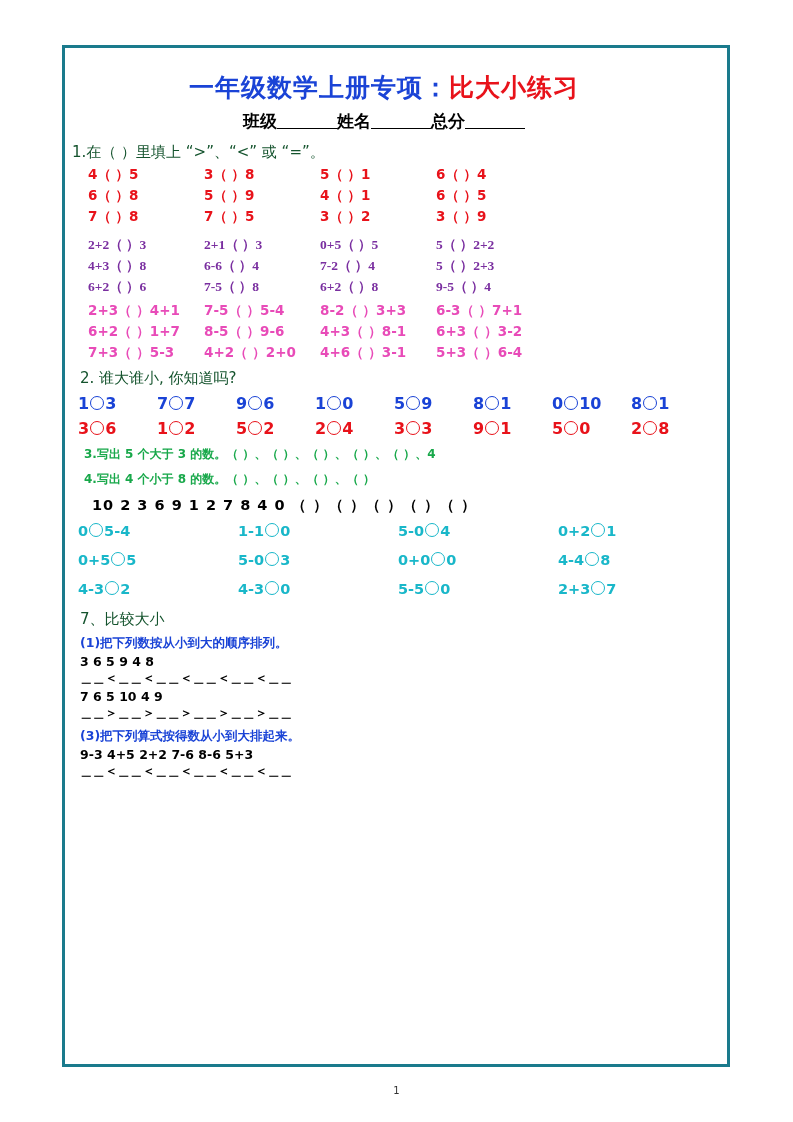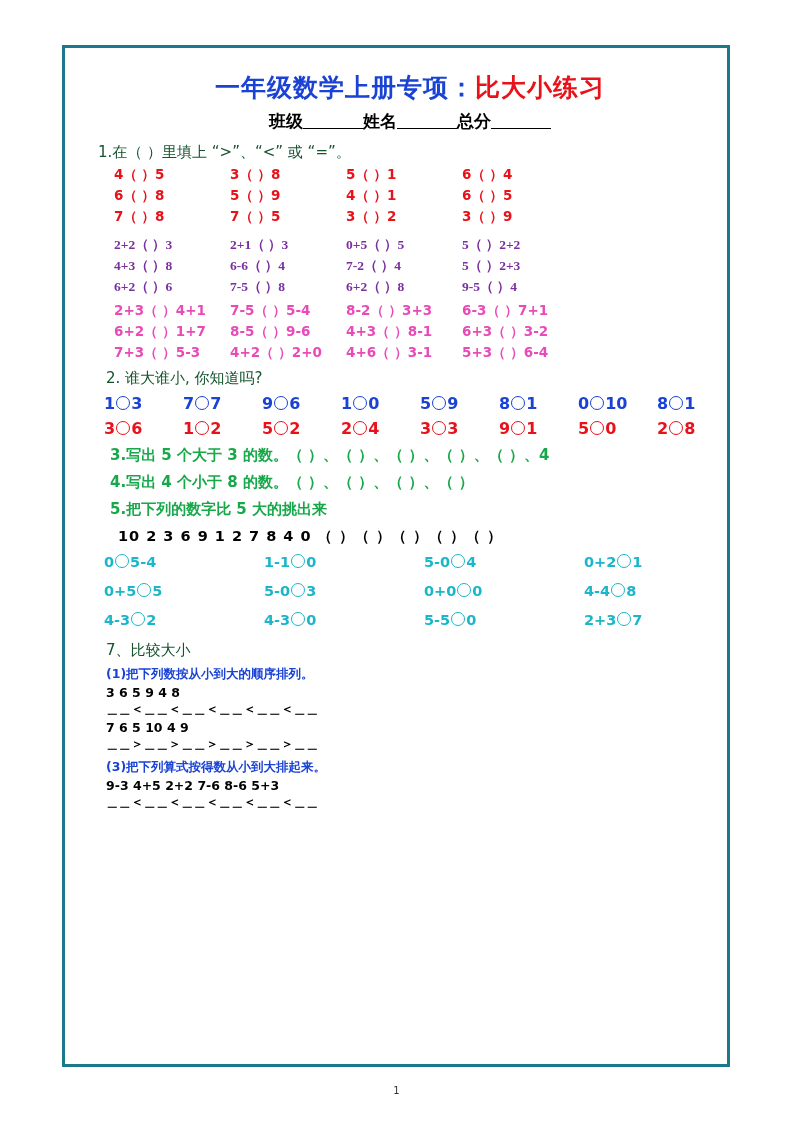--- a/index.html
+++ b/index.html
@@ -11,21 +11,21 @@
   }
   .page-border{
     position:absolute;
     left:62px;top:45px;
     width:668px;height:1022px;
     border:3px solid #1a7a8c;
     box-sizing:border-box;
   }
   .content{
     position:absolute;
-    left:76px;top:45px;
+    left:50px;top:45px;
     width:668px;height:734px;
     box-sizing:border-box;
     padding:14px 16px 16px 16px;
   }
   .title{
     text-align:center;
     font-size:25px;
     font-weight:bold;
     letter-spacing:1px;
     margin:12px 0 6px 0;
@@ -93,21 +93,21 @@
     display:inline-block;
     width:12px;height:12px;
     border:1.4px solid currentColor;
     border-radius:50%;
     margin:0 1px;
     vertical-align:-1px;
   }
   .line-txt{
     color:#18a84a;
     font-weight:bold;
-    font-size:15px;
+    font-size:12px;
     margin:8px 0 0 18px;
   }
   .nums-line{
     color:#000;
     font-weight:bold;
     font-size:14.5px;
     margin:8px 0 0 26px;
     letter-spacing:1px;
   }
   
@@ -254,21 +254,20 @@
     <div class="cell"><span>2</span><span class="circ"></span><span>4</span></div>
     <div class="cell"><span>3</span><span class="circ"></span><span>3</span></div>
     <div class="cell"><span>9</span><span class="circ"></span><span>1</span></div>
     <div class="cell"><span>5</span><span class="circ"></span><span>0</span></div>
     <div class="cell"><span>2</span><span class="circ"></span><span>8</span></div>
   </div>
 
   <div class="line-txt">3.写出 5 个大于 3 的数。（     ）、（     ）、（     ）、（     ）、（     ）、4</div>
   <div class="line-txt">4.写出 4 个小于 8 的数。（     ）、（     ）、（     ）、（     ）</div>
 
-  <div class="line-txt">5.把下列的数字比 5 大的挑出来</div>
   <div class="nums-line">10  2  3  6  9  1  2  7  8  4  0  （     ）（     ）（     ）（     ）（     ）</div>
 
   <div class="grid6">
     <div class="row">
       <div class="cell"><span>0</span><span class="circ"></span><span>5-4</span></div>
       <div class="cell"><span>1-1</span><span class="circ"></span><span>0</span></div>
       <div class="cell"><span>5-0</span><span class="circ"></span><span>4</span></div>
       <div class="cell"><span>0+2</span><span class="circ"></span><span>1</span></div>
     </div>
     <div class="row">

